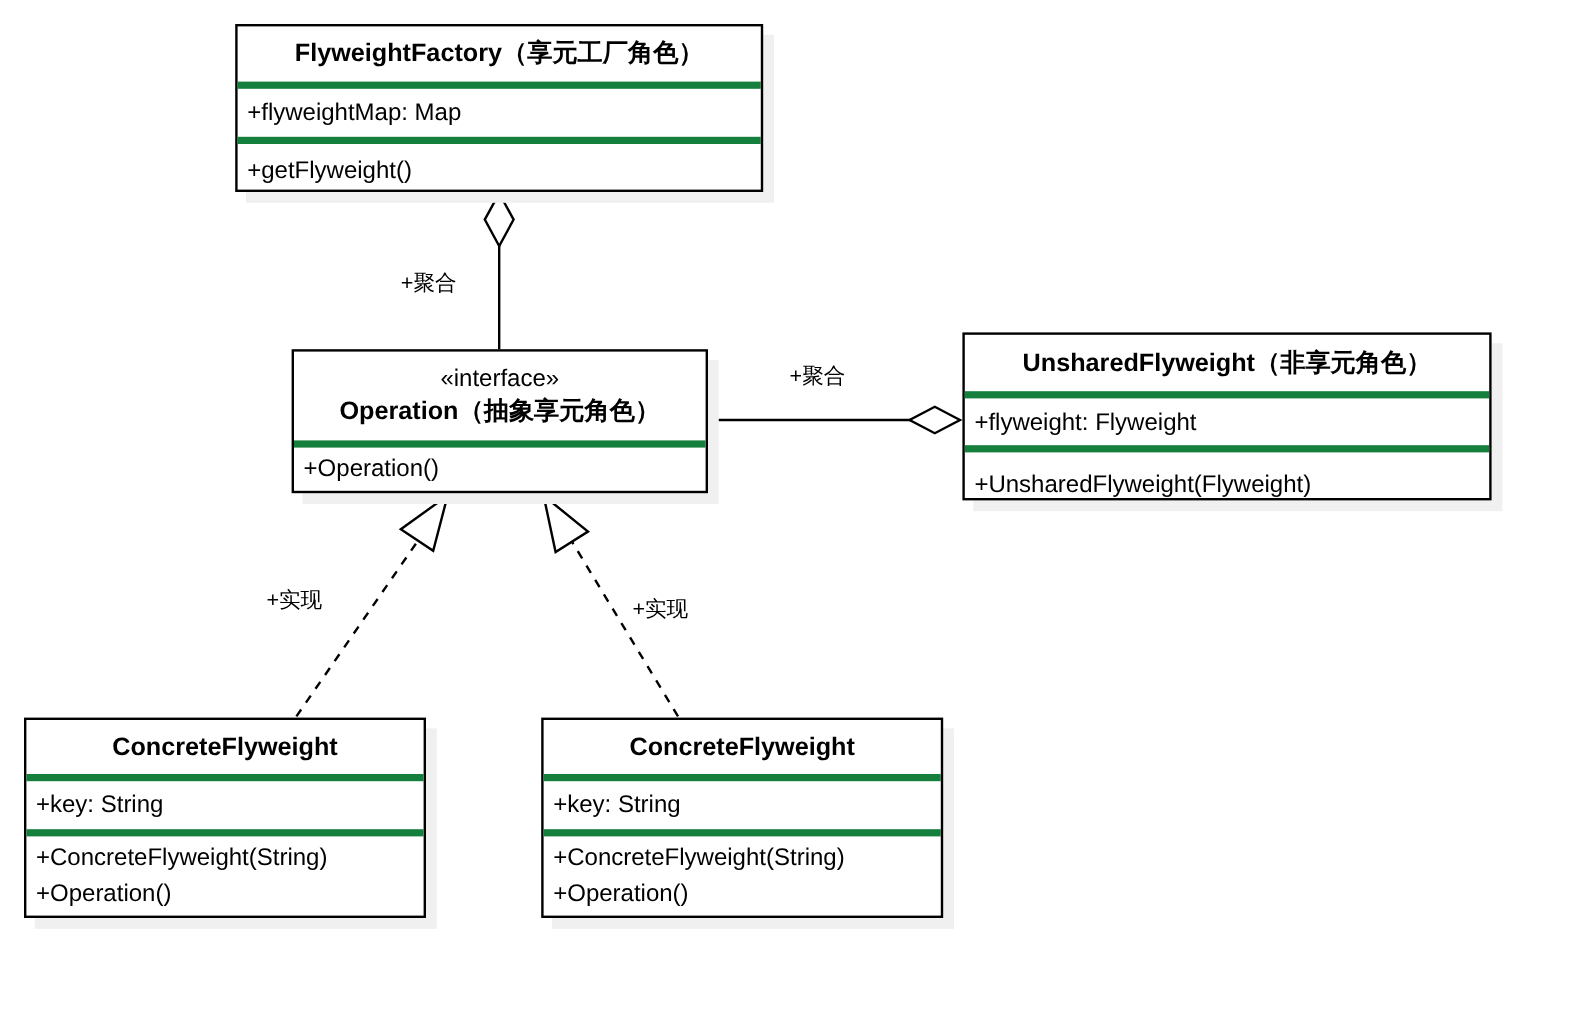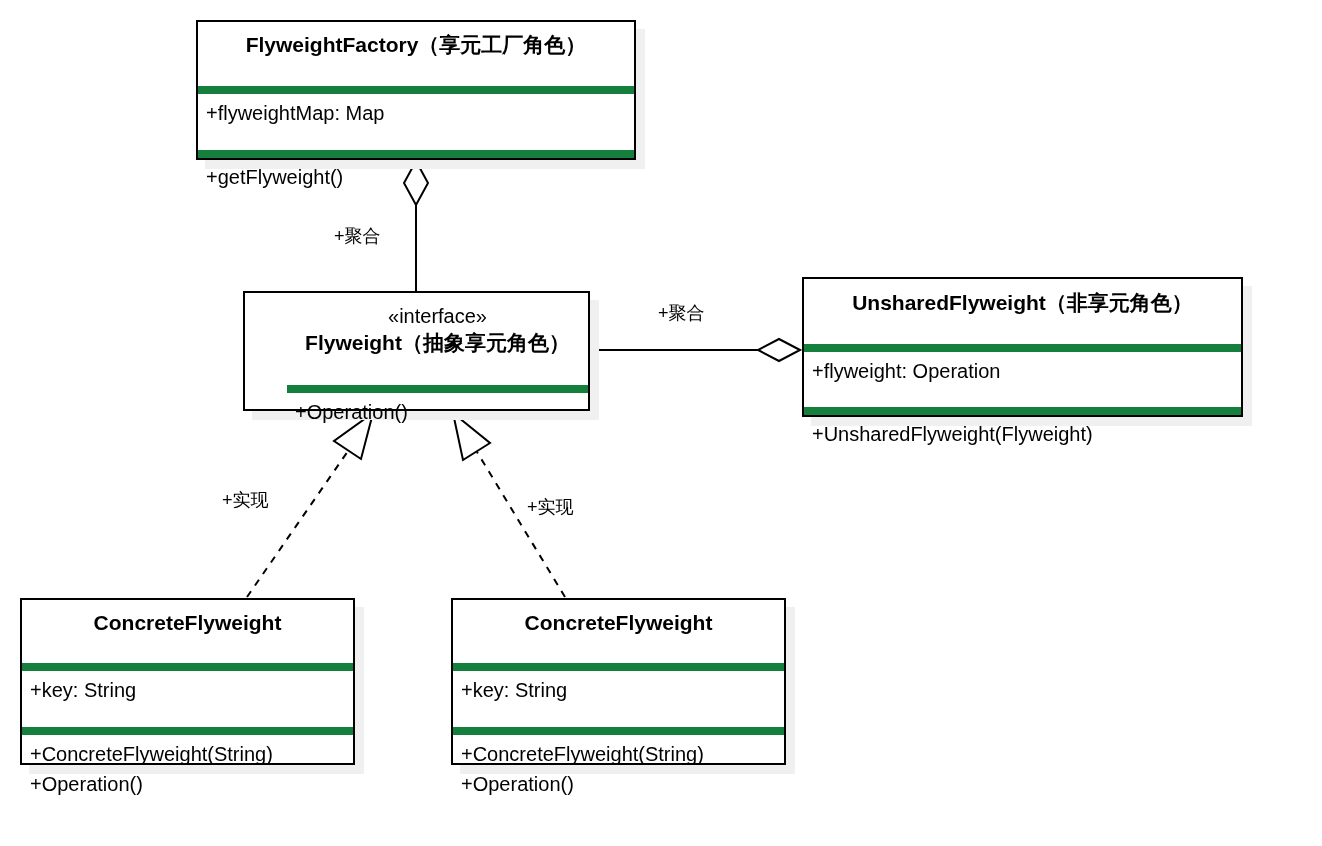--- a/index.html
+++ b/index.html
@@ -36,28 +36,27 @@
     font-weight: bold;
     font-size: 21px;
     text-align: center;
     line-height: 1.3;
   }
   .uml-stereotype {
     font-weight: normal;
     font-size: 20px;
   }
   .uml-compartment {
-    border-top: 8px solid #15803d;
+    border-top: 6px solid #15803d;
     display: flex;
     flex-direction: column;
-    justify-content: flex-start;
+    justify-content: center;
     padding: 4px 8px;
     font-size: 20px;
     line-height: 30px;
-    margin-top: 18px;
   }
   .edge-label {
     position: absolute;
     font-size: 18px;
     white-space: nowrap;
     z-index: 3;
     background: transparent;
   }
 </style>
 </head>
@@ -85,36 +84,36 @@
       <span>FlyweightFactory（享元工厂角色）</span>
     </div>
     <div class="uml-compartment" style="height:46px;">
       <span>+flyweightMap: Map</span>
     </div>
     <div class="uml-compartment" style="height:50px;">
       <span>+getFlyweight()</span>
     </div>
   </div>
 
-  <div class="uml-class" style="left:243px; top:291px; width:347px; height:120px;padding-left:42px;">
+  <div class="uml-class" style="left:243px; top:291px; width:347px; height:120px;">
     <div class="uml-title" style="height:74px;">
       <span class="uml-stereotype">«interface»</span>
-      <span>Flyweight（抽象享元角色）</span>
+      <span>Operation（抽象享元角色）</span>
     </div>
     <div class="uml-compartment" style="height:42px;">
       <span>+Operation()</span>
     </div>
   </div>
 
   <div class="uml-class" style="left:802px; top:277px; width:441px; height:140px;">
     <div class="uml-title" style="height:47px;">
       <span>UnsharedFlyweight（非享元角色）</span>
     </div>
     <div class="uml-compartment" style="height:45px;">
-      <span>+flyweight: Operation</span>
+      <span>+flyweight: Flyweight</span>
     </div>
     <div class="uml-compartment" style="height:60px;">
       <span>+UnsharedFlyweight(Flyweight)</span>
     </div>
   </div>
 
   <div class="uml-class" style="left:20px; top:598px; width:335px; height:167px;">
     <div class="uml-title" style="height:45px;">
       <span>ConcreteFlyweight</span>
     </div>

